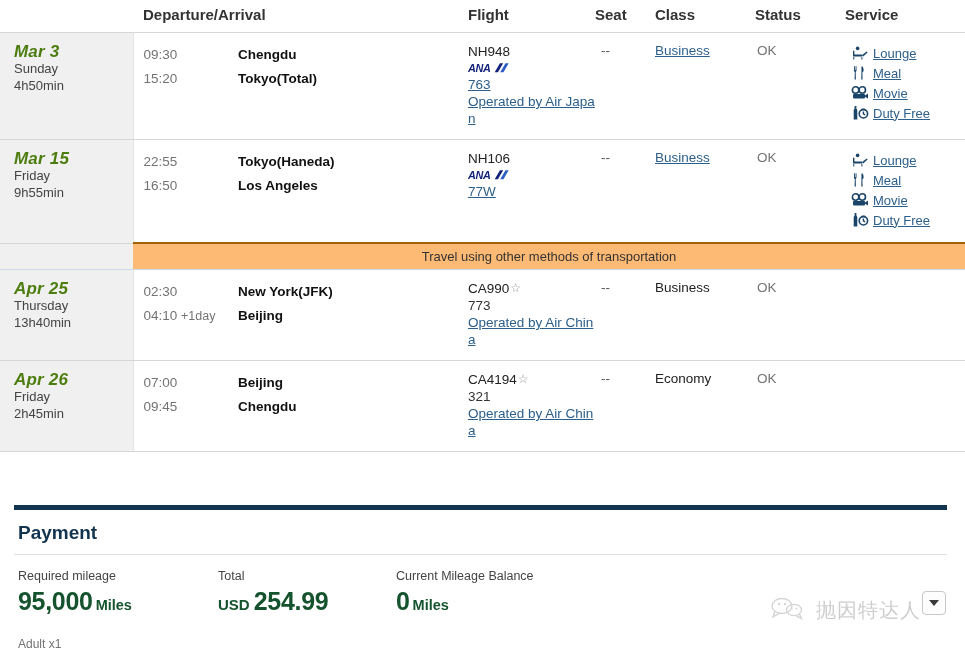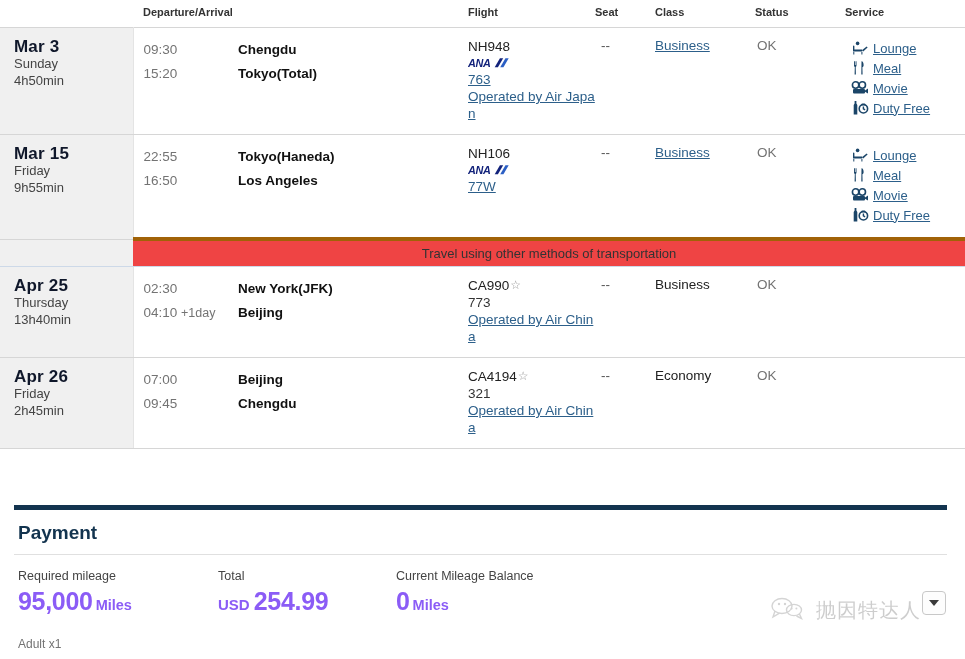--- a/index.html
+++ b/index.html
@@ -18,21 +18,21 @@
   col.c-date    { width: 133px; }
   col.c-time    { width: 105px; }
   col.c-city    { width: 222px; }
   col.c-flight  { width: 135px; }
   col.c-seat    { width: 60px; }
   col.c-class   { width: 100px; }
   col.c-status  { width: 90px; }
   col.c-service { width: 120px; }
 
   thead th {
-    font-size: 11px; font-weight: bold; color: #333;
+    font-size: 15px; font-weight: bold; color: #333;
     text-align: left; padding: 6px 0 9px 0; vertical-align: bottom;
     background: #fff; border: none;
   }
   thead th.h-date { }
   thead th.h-dep  { padding-left: 10px; }
   thead th.h-flight { padding-left: 8px; }
   thead th.h-seat { }
   thead th.h-class { }
   thead th.h-status { }
   thead th.h-service { }
@@ -43,21 +43,21 @@
     vertical-align: top;
     padding: 10px 0 12px 0;
     font-size: 13.5px;
   }
   td.date {
     background: #f0f0f0;
     padding-left: 14px !important;
     line-height: 17px;
     border-right: 1px solid #e4e4e4;
   }
-  td.date .d-main { font-size: 17px; font-weight: bold; color: #0f172a; letter-spacing: .2px; }
+  td.date .d-main { font-size: 17px; font-weight: bold; color: #4d7c0f; letter-spacing: .2px; font-style: italic; }
   td.date .d-sub  { font-size: 13px; color: #444; }
 
   td.times { padding-left: 0 !important; }
   .tline { height: 24px; line-height: 24px; font-size: 13.5px; color:#737373; white-space:nowrap; }
   td.times .tline { padding-left: 10px; }
   .plus { font-size: 12.5px; }
   td.cities .tline { font-weight: bold; color: #111; }
 
   td.flight { padding-left: 8px !important; line-height: 17px; }
   .fl-no { font-size: 13.5px; color:#222; white-space: nowrap; }
@@ -78,22 +78,22 @@
   td.cls  { padding-left: 0 !important; }
   td.cls .plaincls { color:#222; }
   td.stat { padding-left: 2px !important; color:#737373; }
 
   td.svc { padding-left: 6px !important; }
   .svc-row { display:flex; align-items:center; gap:4px; height:20px; white-space:nowrap; }
   .svc-row .ic { width:18px; height:16px; flex:0 0 18px; display:inline-block; }
   .svc-row a { color:#2c5f8a; text-decoration: underline; font-size:13px; }
 
   tr.otherband td {
-    background: #ef4444;
-    border-top: 4px solid #a16207;
+    background: #fdba74;
+    border-top: 2px solid #a16207;
     border-bottom: 1px solid #cdd9e8;
     text-align: center;
     font-size: 13px;
     color: #333;
     padding: 5px 0;
   }
   tr.otherband td.bandspacer {
     background: #f0f0f0;
     border-top: 1px solid #e0e0e0;
     border-bottom: 1px solid #cdd9e8;
@@ -106,21 +106,21 @@
     font-size: 19px; font-weight: bold; color:#13344f;
     padding: 12px 0 10px 18px;
   }
   .pay-divider { height:1px; background:#e0e0e0; margin: 0 14px; }
   .pay-cols { display:flex; padding: 14px 0 0 18px; position: relative; }
   .pay-col { }
   .pc-1 { width: 200px; }
   .pc-2 { width: 178px; }
   .pc-3 { width: 300px; }
   .pc-label { font-size: 12.5px; color:#444; margin-bottom: 4px; }
-  .pc-value { color:#8b5cf6; white-space: nowrap; }
+  .pc-value { color:#14532d; white-space: nowrap; }
   .pc-big { font-size: 25px; font-weight: bold; letter-spacing: -0.3px; }
   .pc-unit { font-size: 14.5px; font-weight: bold; margin-left: 3px; }
   .pc-cur { font-size: 15px; font-weight: bold; margin-right: 4px; }
   .pc-note { font-size: 12px; color:#737373; margin-top: 21px; }
   .pay-bottomline { height:1px; background:#e3e3e3; margin: 14px 14px 0 14px; }
 
   
   #watermark {
     position:absolute; left: 770px; top: 596px;
     display:flex; align-items:center; gap:12px;

